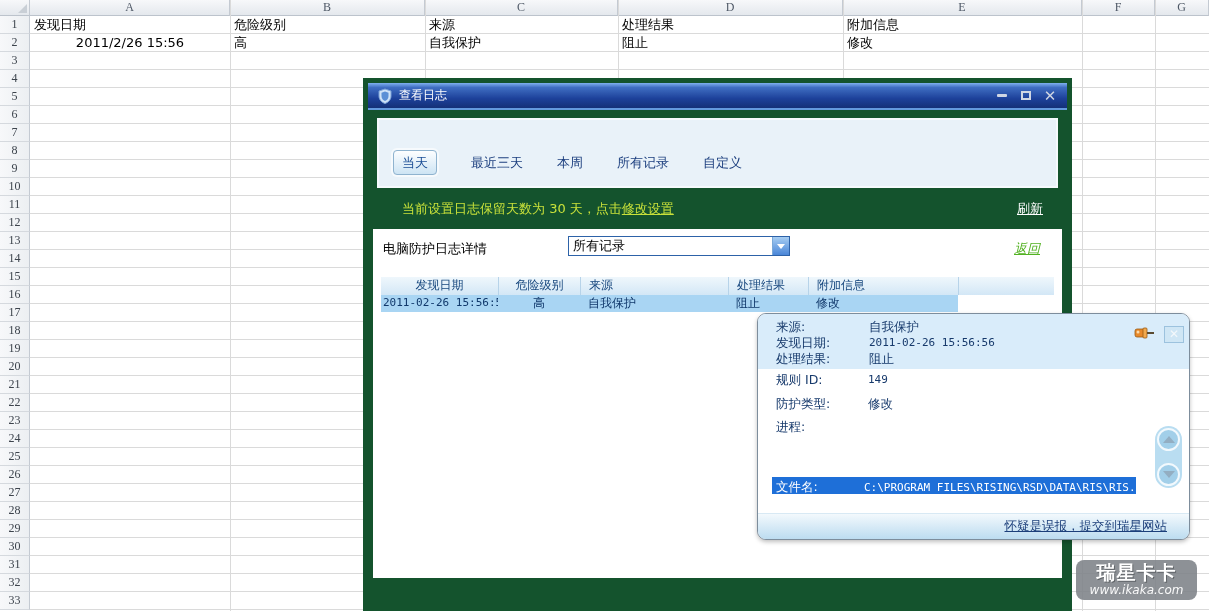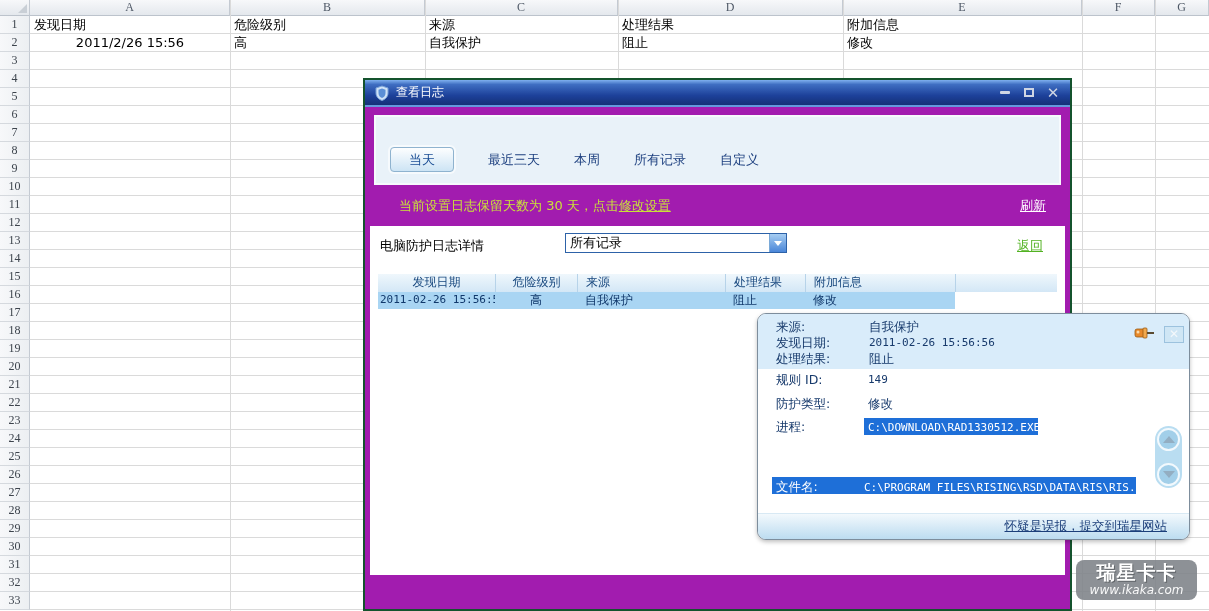--- a/index.html
+++ b/index.html
@@ -20,54 +20,54 @@
     font-family:"Liberation Serif",serif; font-size:12px; text-align:center; line-height:17px; }
   .sheet-body { position:absolute; left:30px; top:16px; right:0; bottom:0;
     background:repeating-linear-gradient(to bottom, transparent 0 17px, #dadada 17px 18px); }
   .v-line { position:absolute; top:16px; bottom:0; width:1px; background:#dadada; }
   .s-cell { position:absolute; height:18px; font-size:13px; color:#000; line-height:17px;
     white-space:nowrap; overflow:hidden; padding:0 4px; }
   .s-cell.right { text-align:center; }
 
   
   .dialog { position:absolute; left:363px; top:78px; width:709px; height:533px;
-    background:#a21caf; border:2px solid #14532d; z-index:10; }
+    background:#14532d; border:5px solid #14532d; z-index:10; }
   .titlebar { height:25px; background:linear-gradient(#7fb0ef 0%, #3f6ec2 18%, #1d419a 62%, #143077 100%);
     display:flex; align-items:center; padding:0 9px; }
   .title-icon { width:16px; height:16px; flex:0 0 auto; }
   .title-text { color:#fff; font-size:12px; margin-left:6px; flex:1; }
   .winbtn { width:16px; height:14px; margin-left:8px; display:flex; align-items:center; justify-content:center; cursor:pointer; }
   .glyph-min { width:10px; height:3px; background:#cfd6e4; border-radius:1px; }
   .glyph-max { width:10px; height:9px; border:2px solid #cfd6e4; }
   .glyph-close { color:#cfd6e4; font-size:15px; font-weight:bold; line-height:14px; }
   .dlg-inner { position:relative; height:506px; border-top:2px solid #6399dd; }
 
   .tab-panel { margin:8px 9px 0; height:70px; background:#e9f2f9; border:2px solid #f6fafd;
     display:flex; align-items:flex-start; padding:30px 0 0 14px; gap:34px; }
-  .tab-btn { width:64px; height:25px; background:linear-gradient(#fdfeff,#cde4f4); border:1px solid #8fb3cf;
+  .tab-btn { width:44px; height:25px; background:linear-gradient(#fdfeff,#cde4f4); border:1px solid #8fb3cf;
     border-radius:4px; color:#1b4e95; font-size:13px; display:flex; align-items:center; justify-content:center;
     box-shadow:0 0 0 2px rgba(255,255,255,.6); cursor:pointer; }
   .tab-item { color:#1c3f7f; font-size:13px; line-height:25px; cursor:pointer; }
 
   .info-bar { height:41px; display:flex; align-items:center; padding:0 24px 0 34px;
     color:#c9e13a; font-size:13px; }
   .info-link { color:#c9e13a; text-decoration:underline; cursor:pointer; }
   .refresh-link { margin-left:auto; color:#ffffff; text-decoration:underline; font-size:13px; cursor:pointer; }
 
   .content { margin:0 5px; background:#fff; height:349px; position:relative; }
   .filter-label { position:absolute; left:10px; top:11px; font-size:13px; color:#000; }
   .dropdown { position:absolute; left:195px; top:7px; width:222px; height:20px; border:1px solid #2d62a8;
     background:#fff; display:flex; align-items:stretch; cursor:pointer; }
   .dd-value { flex:1; font-size:13px; color:#000; padding-left:4px; line-height:18px; white-space:nowrap; overflow:hidden; }
   .dd-btn { width:17px; background:linear-gradient(#a6cdf2,#4a86d8); border-left:1px solid #7aa9d8;
     display:flex; align-items:center; justify-content:center; }
   .dd-arrow { width:0; height:0; border-left:4px solid transparent; border-right:4px solid transparent;
     border-top:5px solid #fff; }
   .back-link { position:absolute; right:22px; top:11px; color:#53b223; text-decoration:underline;
-    font-size:13px; cursor:pointer; }
+    font-size:13px; cursor:pointer;font-style:italic; }
 
   .log-table { position:absolute; left:8px; right:8px; top:48px; font-size:12px; }
   .lt-head { display:flex; height:18px; background:linear-gradient(#eff7fc,#d3e7f6); color:#17477e; }
   .lt-head .lt-cell { border-left:1px solid #b7d3e9; }
   .lt-head .lt-cell:first-child { border-left:none; }
   .lt-cell { height:100%; line-height:17px; white-space:nowrap; overflow:hidden; }
   .c0{width:117px;} .c1{width:82px;} .c2{width:148px;} .c3{width:80px;} .c4{width:150px;} .c5{flex:1;}
   .cen { text-align:center; } .pad { padding-left:8px; }
   .lt-row { display:flex; height:17px; background:#a9d5f3; color:#10386b; width:577px; cursor:pointer; }
   .date-cell { font-family:"DejaVu Sans Mono",monospace; font-size:11px; padding-left:2px; line-height:16px; }
@@ -273,21 +273,20 @@
   <div class="p-row" style="top:58px;">
     <span class="p-label">规则 ID:</span>
     <span class="p-value mono" style="left:110px;">149</span>
   </div>
   <div class="p-row" style="top:82px;">
     <span class="p-label">防护类型:</span>
     <span class="p-value" style="left:110px;">修改</span>
   </div>
   <div class="p-row" style="top:105px;">
     <span class="p-label">进程:</span>
-    <span class="hl-bar mono" style="left:106px; top:-1px; width:174px; padding:2px 4px;">C:\DOWNLOAD\RAD1330512.EXE</span>
   </div>
   <div class="p-row" style="top:129px;margin-top:35px;">
     <span class="hl-bar" style="left:14px; top:-1px; width:364px;">
       <span style="position:absolute; left:4px; top:2px; font-size:12.5px;">文件名:</span>
       <span class="mono" style="position:absolute; left:92px; top:3px;">C:\PROGRAM FILES\RISING\RSD\DATA\RIS\RIS.IN</span>
     </span>
   </div>
 
   <div class="scroll-pill">
     <span class="sp-btn sp-up">

